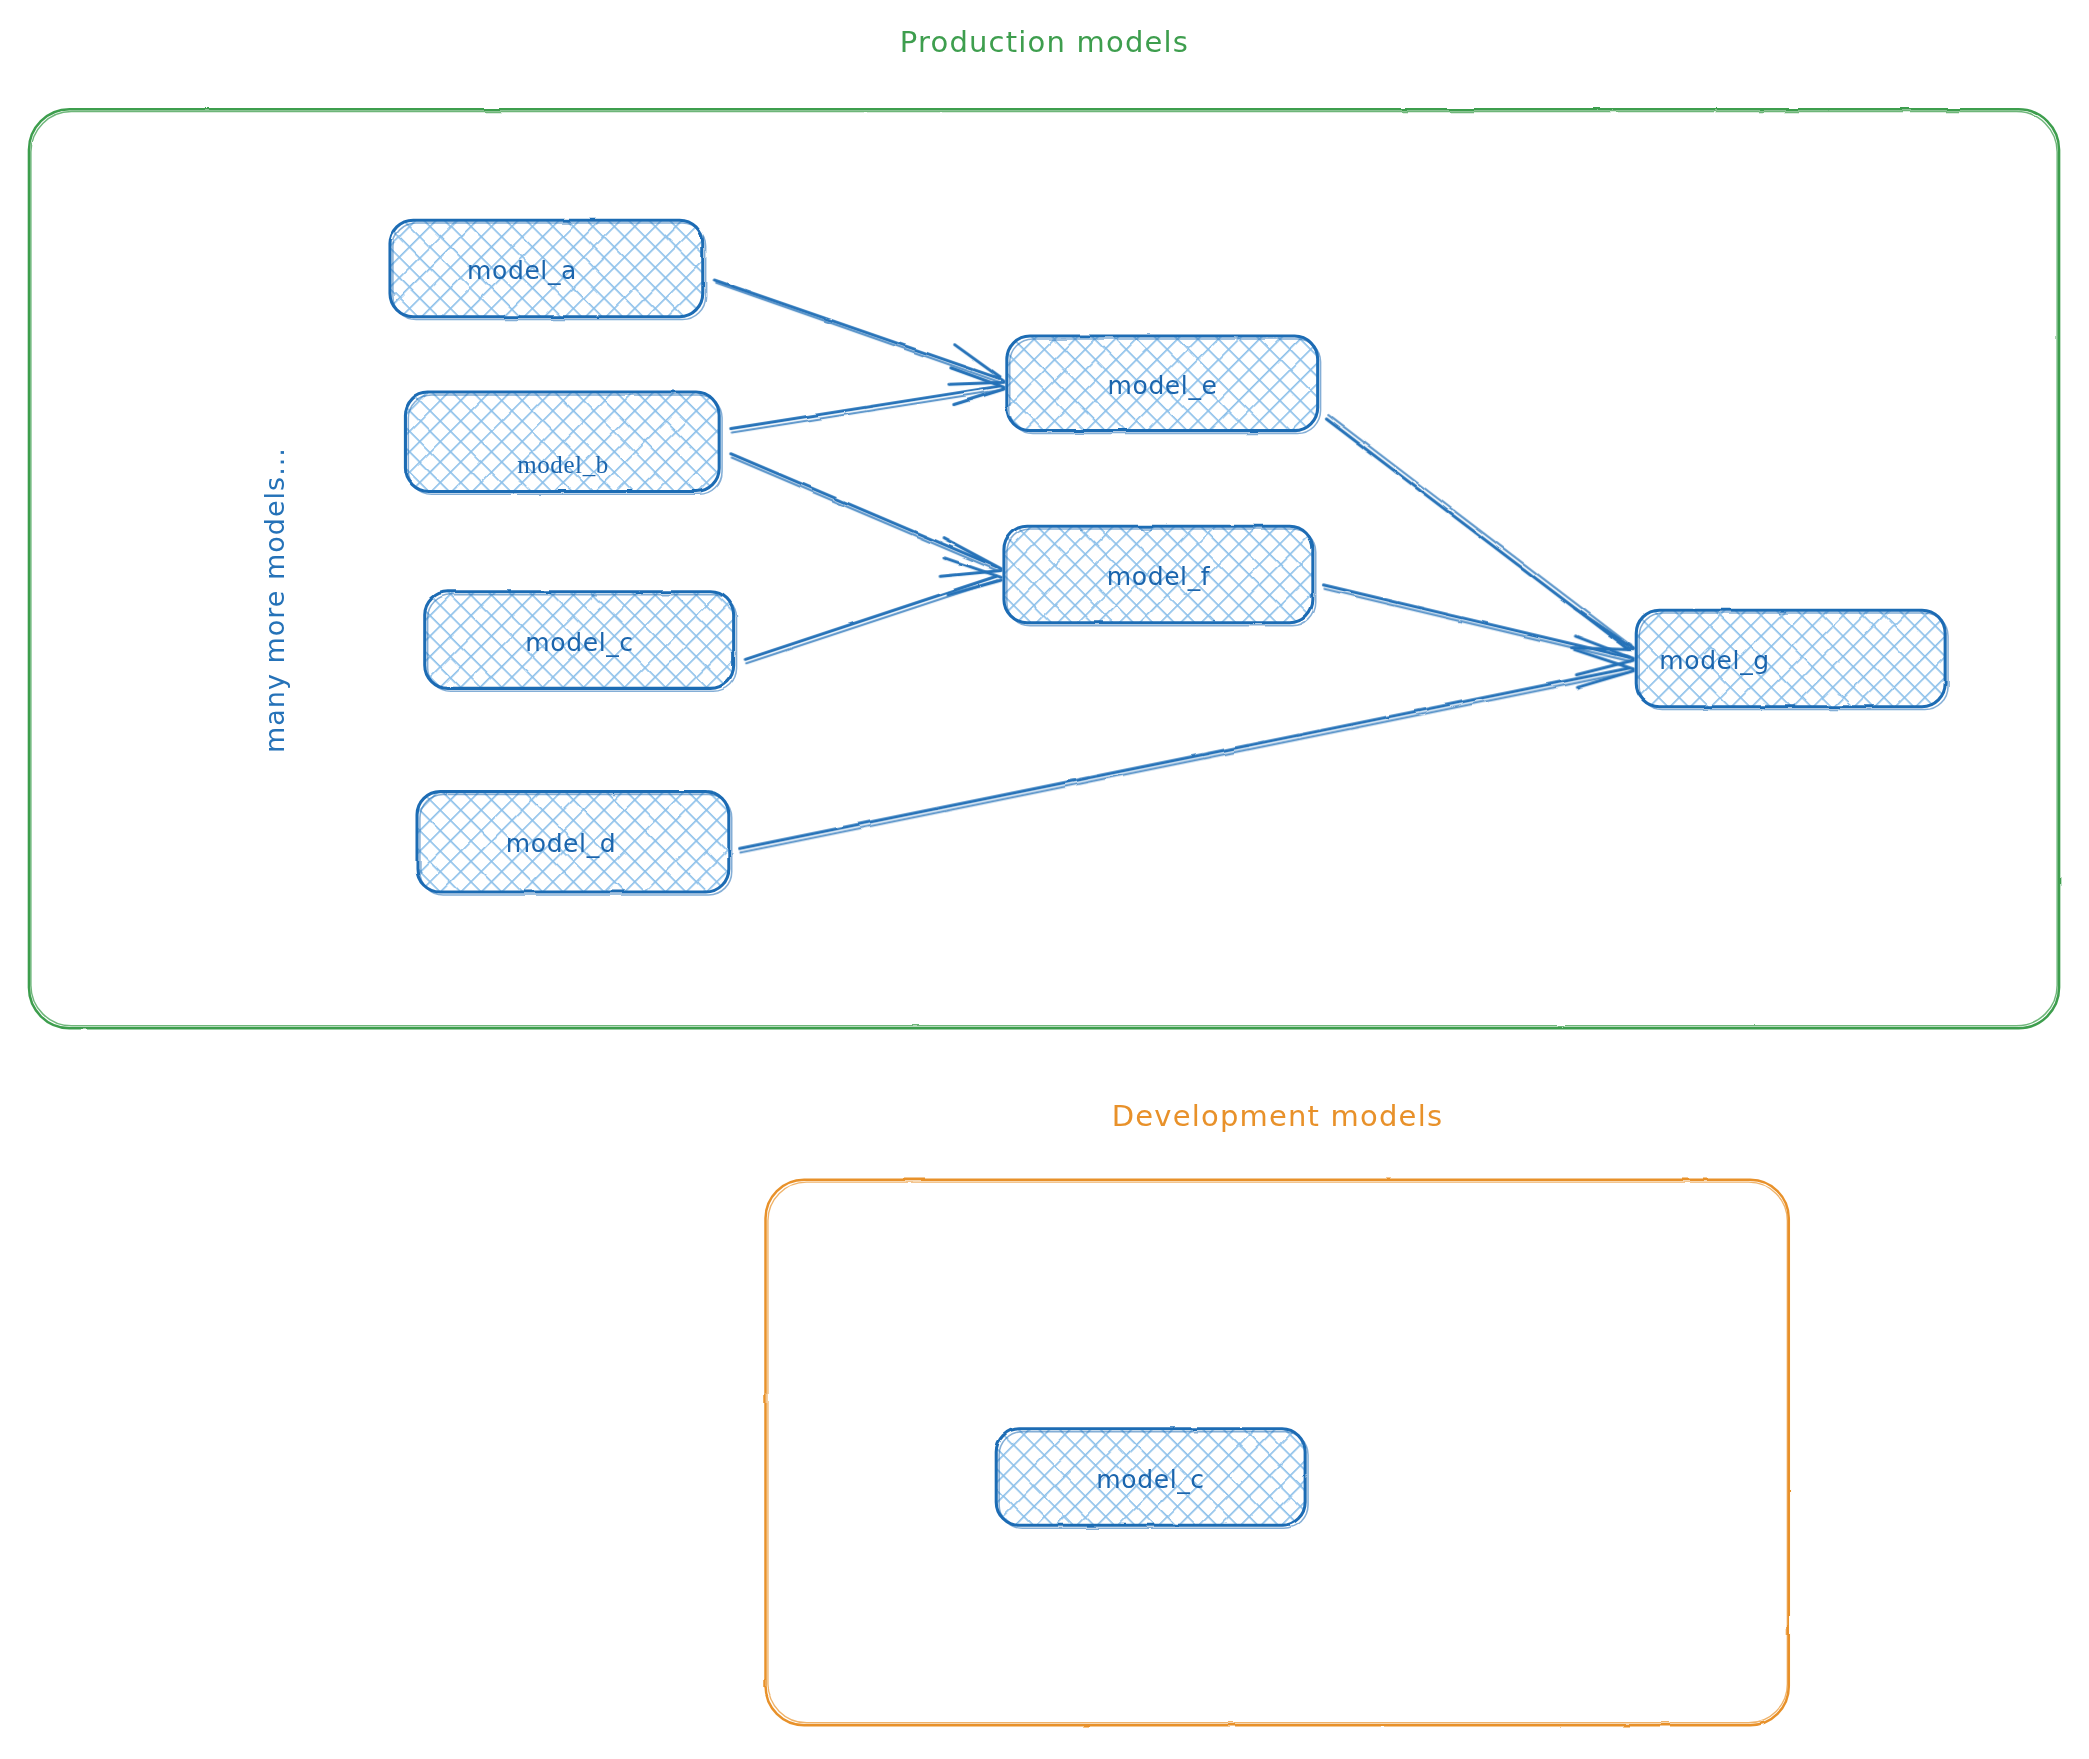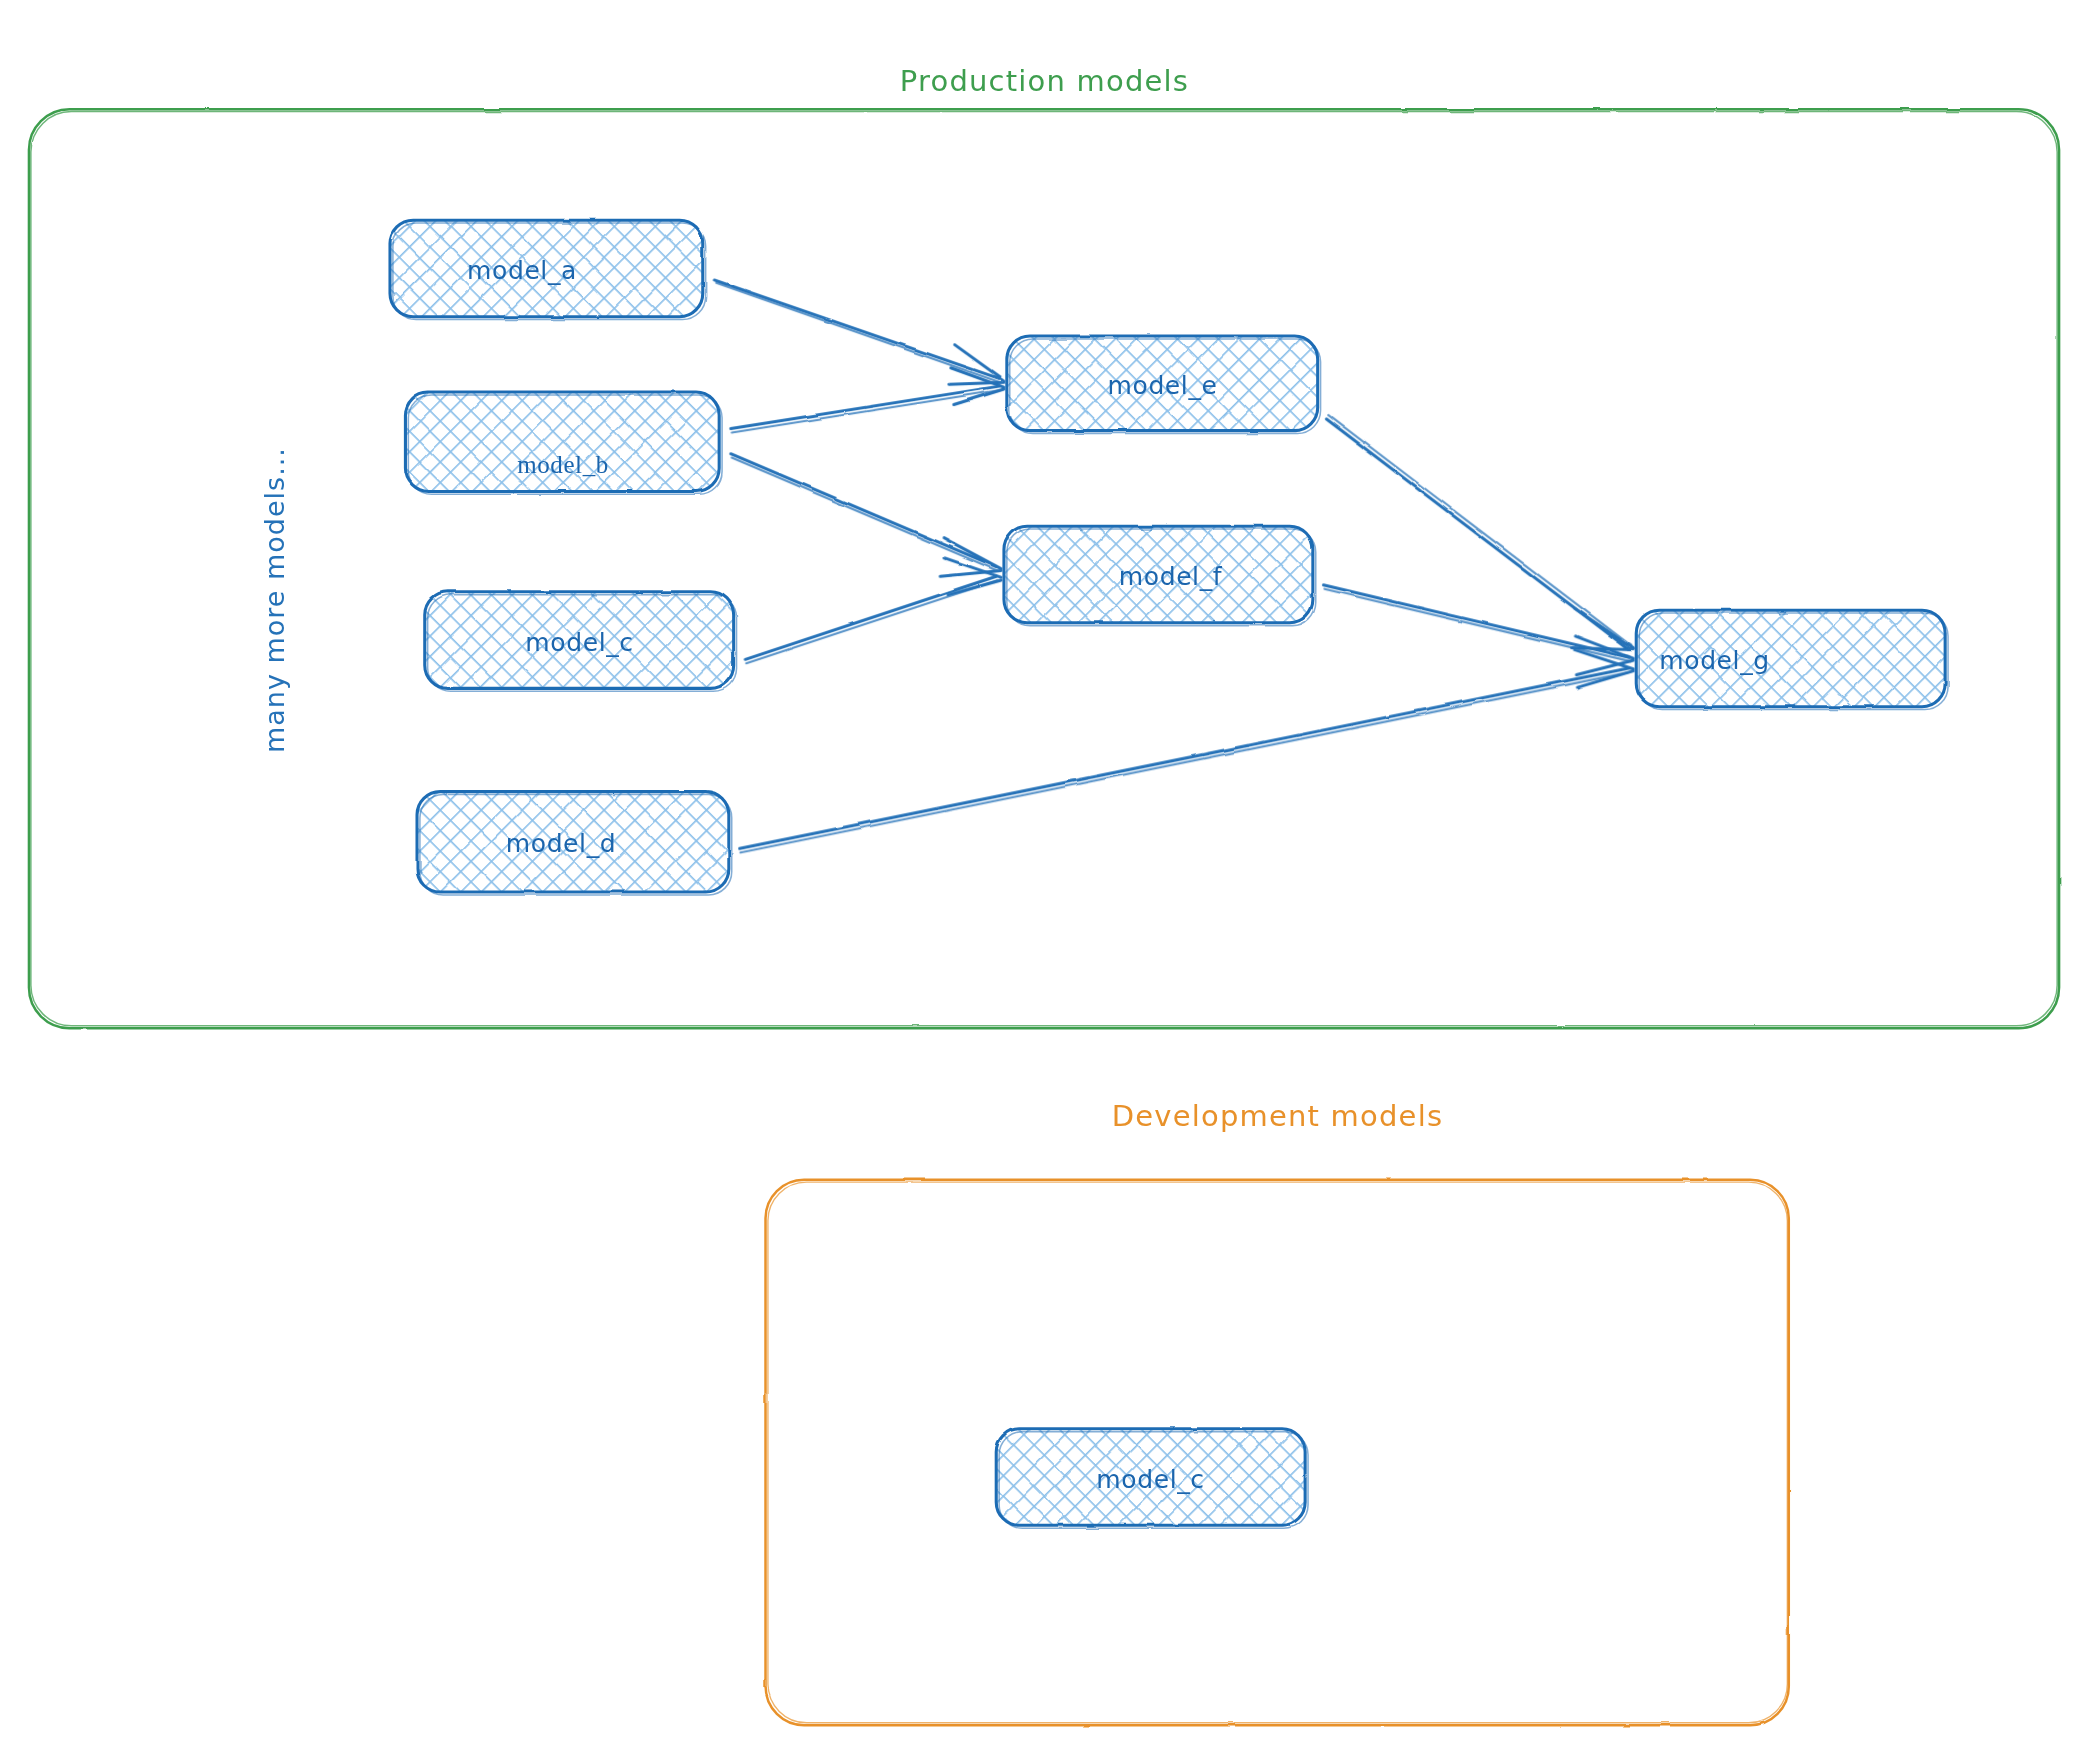--- a/index.html
+++ b/index.html
@@ -31,21 +31,20 @@
     letter-spacing: 1.2px;
     white-space: nowrap;
     user-select: none;
   }
   #prod-title {
     color: #3e9e4e;
     left: 0;
     top: 25px;
     width: 2089px;
     text-align: center;
-    margin-top: 39px;
   }
   #dev-title {
     color: #e8912a;
     left: 766px;
     top: 1099px;
     width: 1023px;
     text-align: center;
   }
   .node-label {
     position: absolute;
@@ -195,18 +194,18 @@
 
   <div class="grp-title" id="dev-title">Development models</div>
 
   <div id="side-note">many more models...</div>
 
   <div class="node-label" style="left:390px; top:256px; width:264px;">model_a</div>
   <div class="node-label" style="left:406px; top:451px; width:314px;font-family:Liberation Serif, serif;">model_b</div>
   <div class="node-label" style="left:425px; top:628px; width:309px;">model_c</div>
   <div class="node-label" style="left:417px; top:829px; width:288px;">model_d</div>
   <div class="node-label" style="left:1007px; top:371px; width:311px;">model_e</div>
-  <div class="node-label" style="left:1004px; top:562px; width:309px;padding-left:12px;">model_f</div>
+  <div class="node-label" style="left:1004px; top:562px; width:309px;">model_f</div>
   <div class="node-label" style="left:1560px; top:646px; width:309px;">model_g</div>
   <div class="node-label" style="left:996px; top:1465px; width:309px;">model_c</div>
 
 </div>
 
 
 </body></html>

